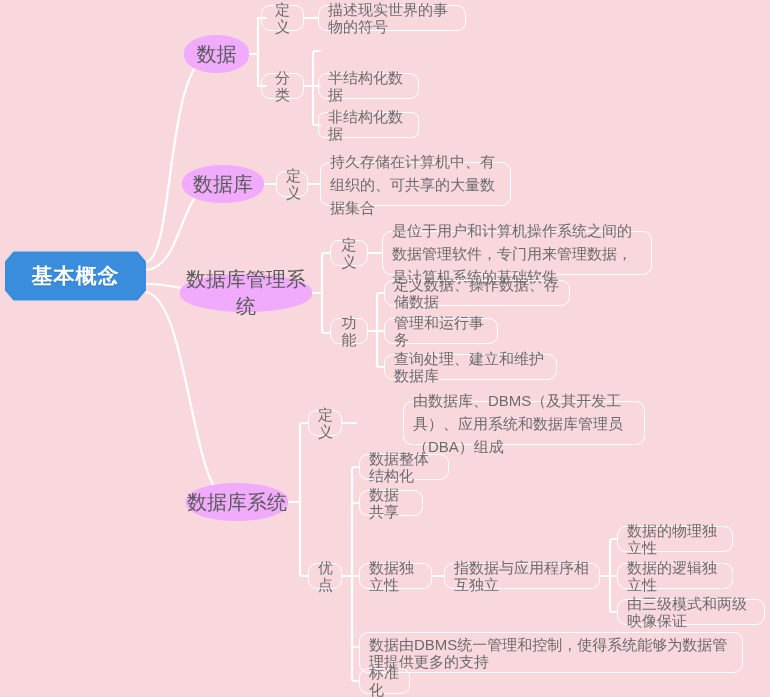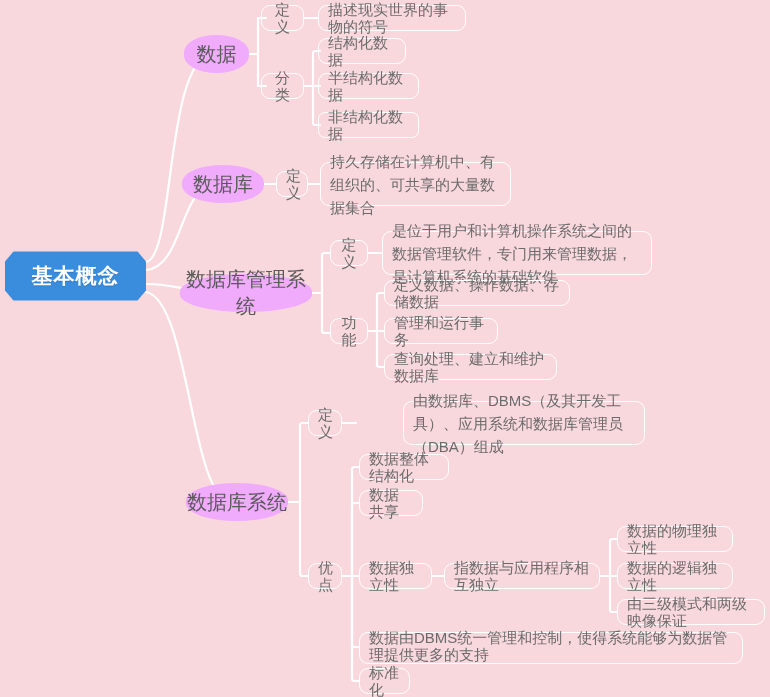--- a/index.html
+++ b/index.html
@@ -118,23 +118,20 @@
   </div>
   <div class="node box center" style="left:261px;top:5px;width:43px;height:26px;">
     <span>定义</span>
   </div>
   <div class="node box" style="left:318px;top:5px;width:148px;height:26px;">
     <span>描述现实世界的事物的符号</span>
   </div>
   <div class="node box center" style="left:261px;top:73px;width:43px;height:26px;">
     <span>分类</span>
   </div>
-  <div class="node box" style="left:318px;top:38px;width:88px;height:26px;">
-    <span>结构化数据</span>
-  </div>
   <div class="node box" style="left:318px;top:73px;width:101px;height:26px;">
     <span>半结构化数据</span>
   </div>
   <div class="node box" style="left:318px;top:112px;width:101px;height:26px;border-radius:7px;">
     <span>非结构化数据</span>
   </div>
 
   <div class="node l1" style="left:182px;top:165px;width:82px;">
     <span>数据库</span>
   </div>
@@ -193,20 +190,20 @@
   </div>
   <div class="node box" style="left:617px;top:526px;width:116px;height:26px;">
     <span>数据的物理独立性</span>
   </div>
   <div class="node box" style="left:617px;top:563px;width:116px;height:26px;">
     <span>数据的逻辑独立性</span>
   </div>
   <div class="node box" style="left:617px;top:599px;width:148px;height:26px;">
     <span>由三级模式和两级映像保证</span>
   </div>
-  <div class="node box" style="left:359px;top:632px;width:384px;height:32px;align-items:flex-end;">
+  <div class="node box" style="left:359px;top:632px;width:384px;height:41px;">
     <span>数据由DBMS统一管理和控制，使得系统能够为数据管理提供更多的支持</span>
   </div>
   <div class="node box" style="left:359px;top:668px;width:51px;height:26px;">
     <span>标准化</span>
   </div>
 
 </div>
 
 </body></html>

